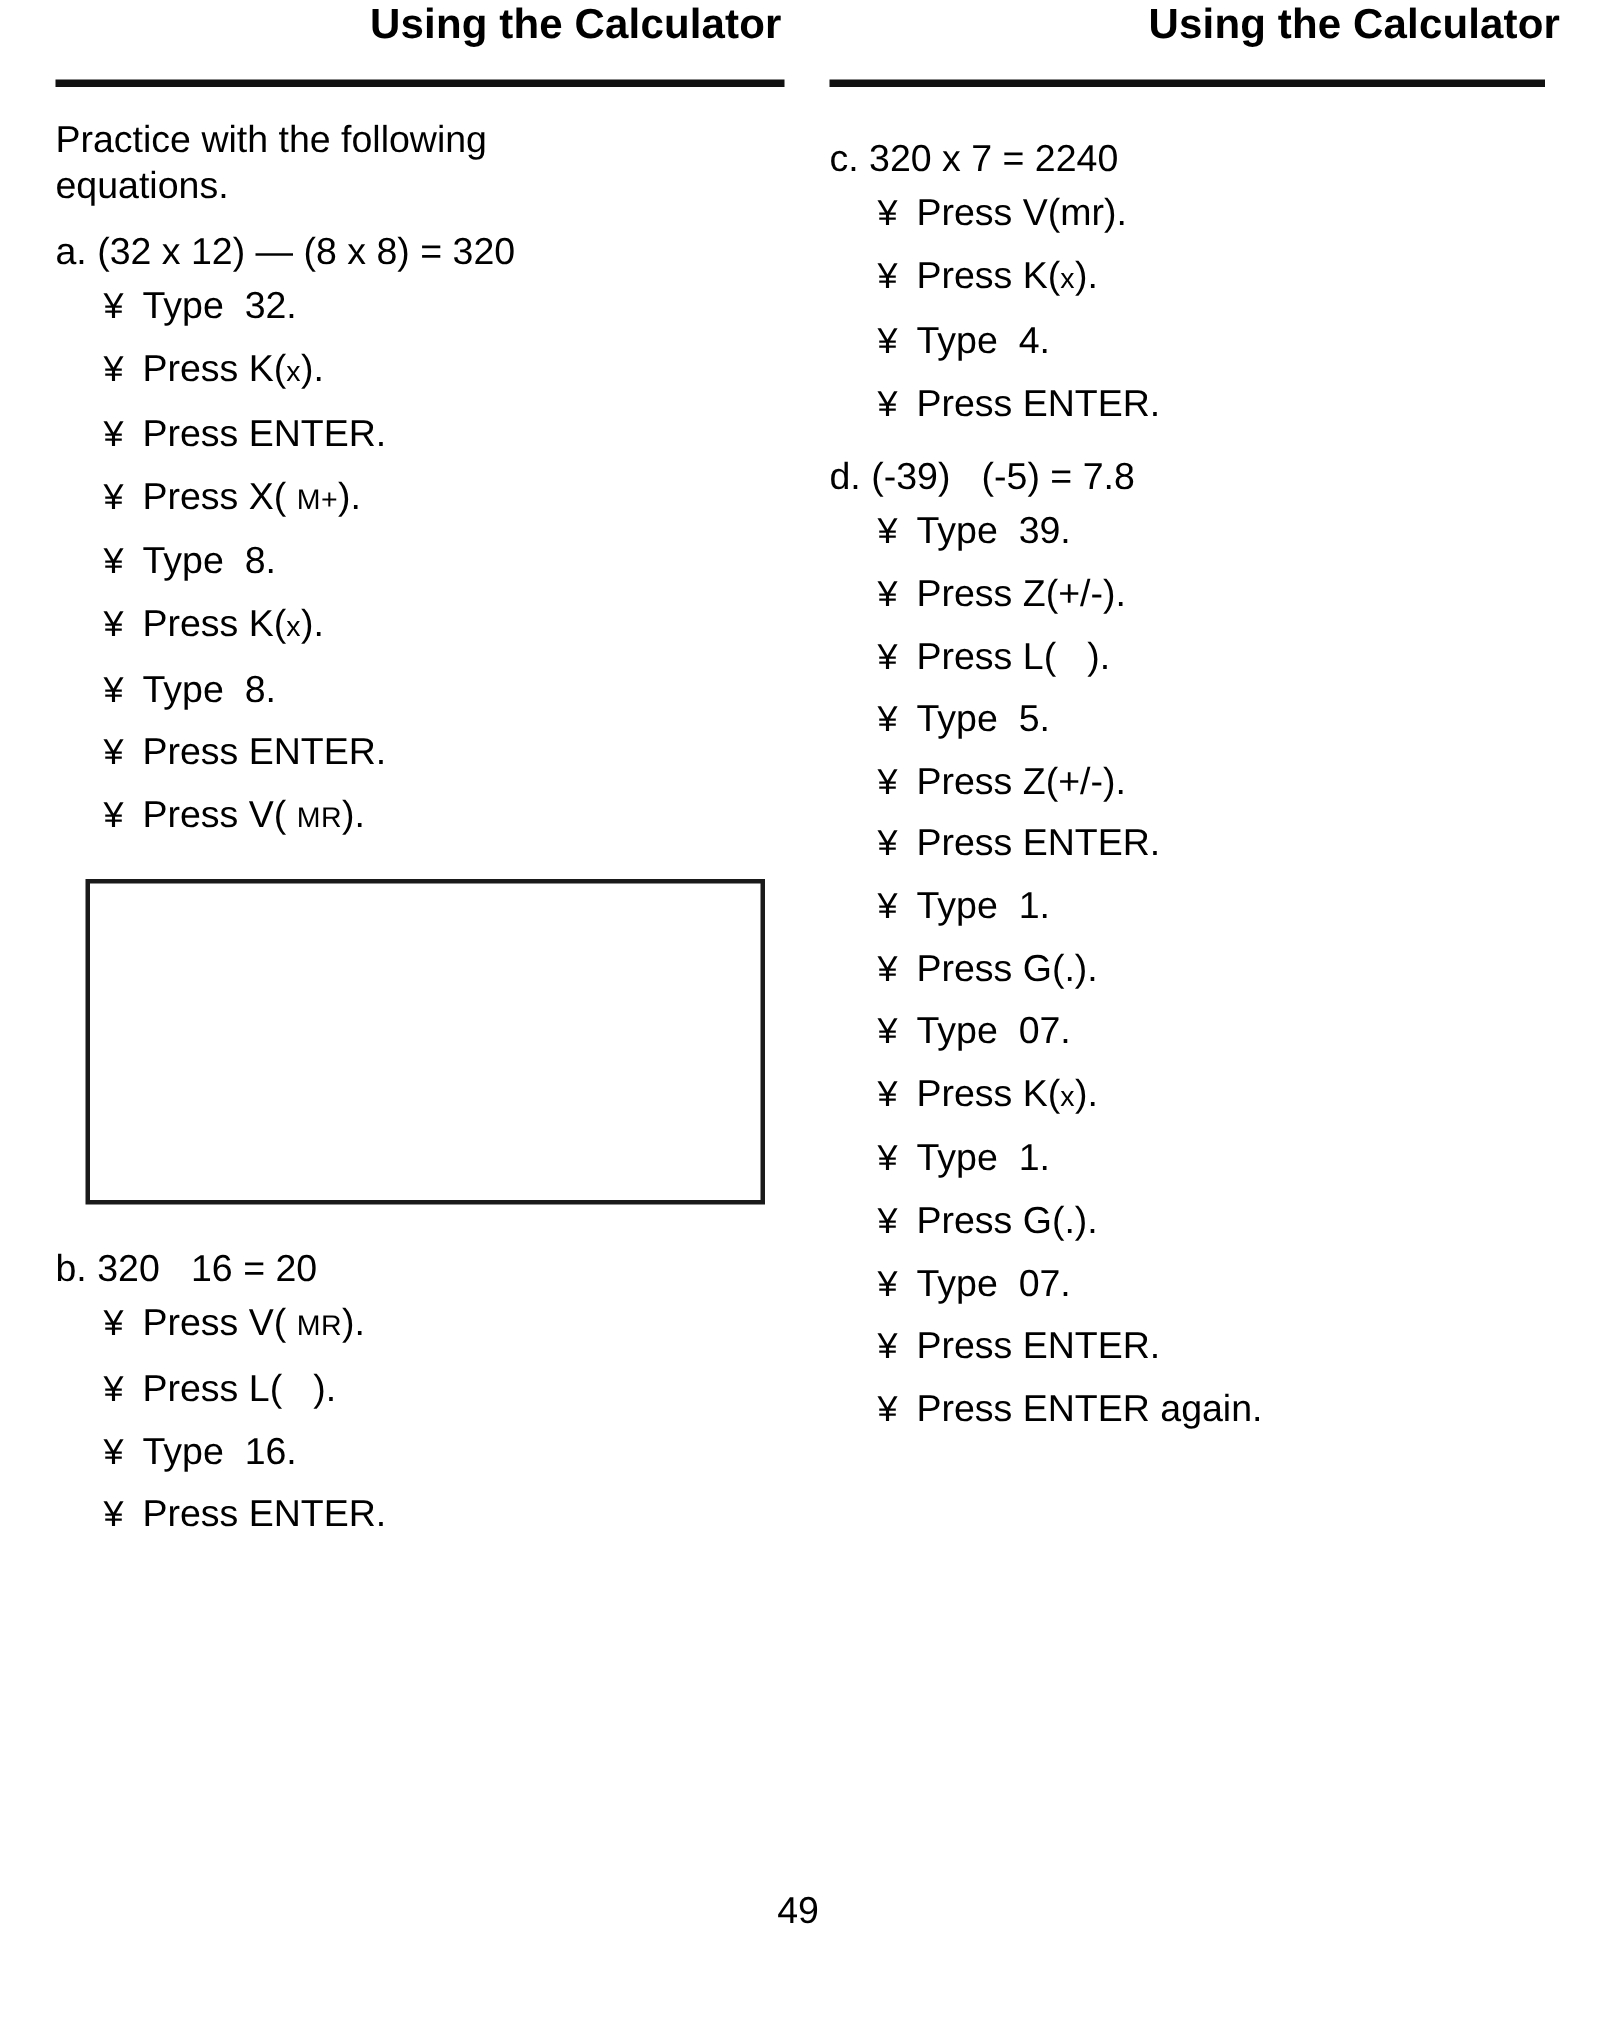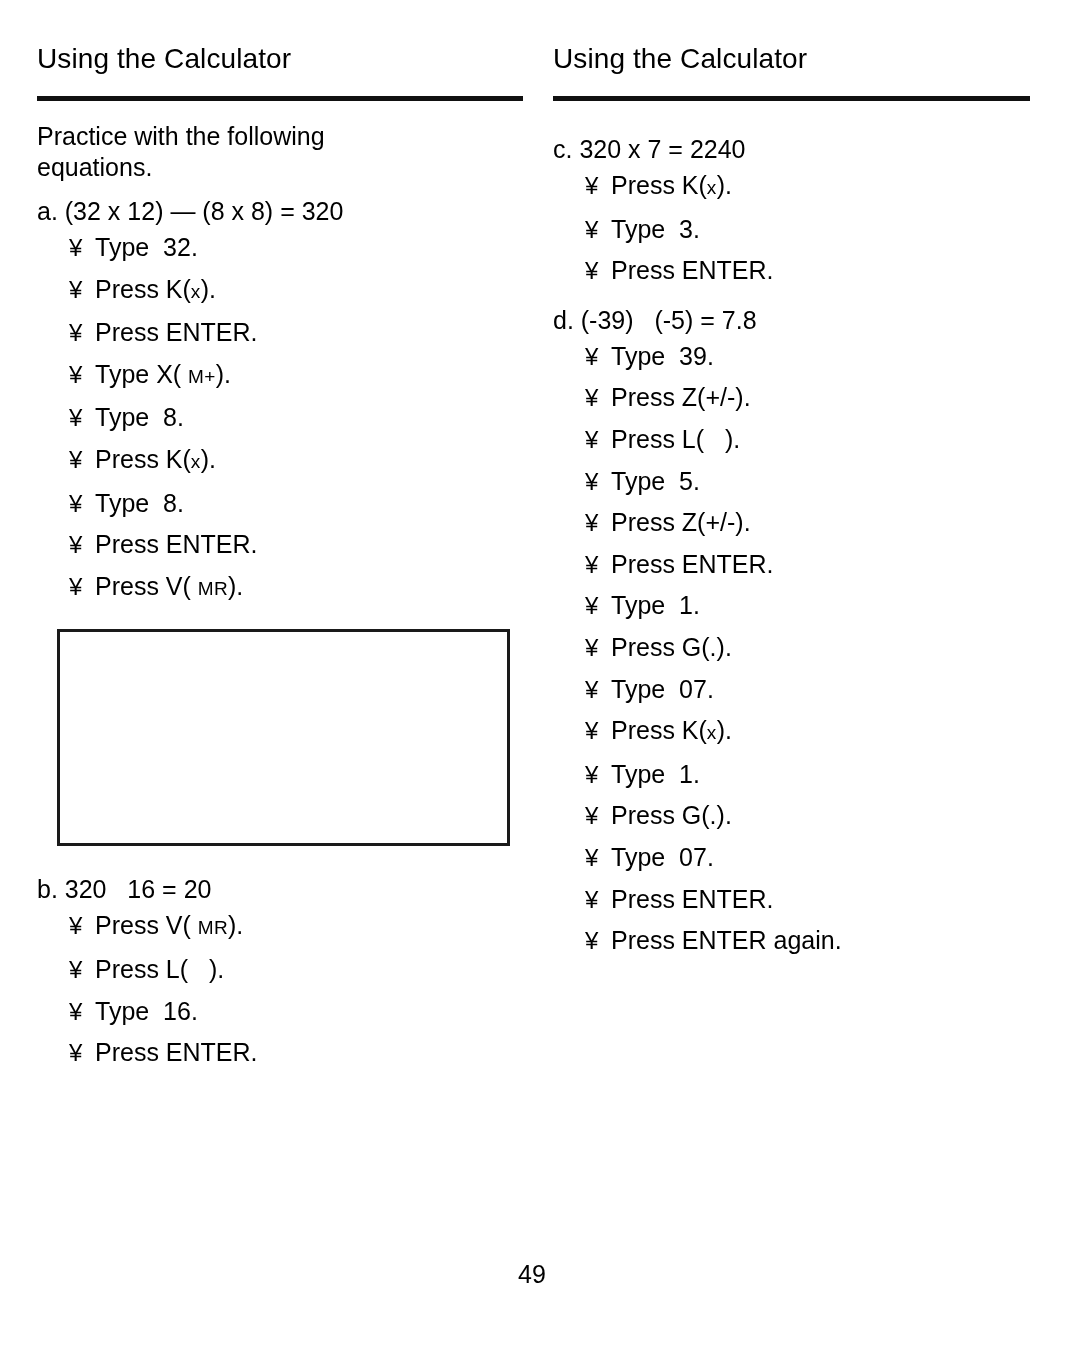--- a/index.html
+++ b/index.html
@@ -40,26 +40,25 @@
     padding-left: 37px;
     padding-right: 6px;
   }
   .column.right {
     width: 553px;
     padding-left: 26px;
     padding-right: 40px;
   }
 
   .col-heading {
-    text-align: left;
+    text-align: right;
     font-size: 28px;
     line-height: 32px;
-    font-weight: normal;
-    margin: 0;
-    padding-top: 43px;
+    font-weight: bold;
+    margin: 0;
     letter-spacing: 0.1px;
   }
 
   .rule {
     height: 0;
     border: none;
     border-top: 5px solid #111111;
     margin: 0;
     padding: 0;
   }
@@ -154,21 +153,21 @@
 
       <div class="body-block">
         <p class="para">Practice with the following equations.</p>
 
         <div id="left-items">
             <div class="eq-line">a. (32 x 12) — (8 x 8) = 320</div>
             <div class="bullets">
               <div class="bullet"><span class="mark">¥</span><span>Type  32.</span></div>
               <div class="bullet"><span class="mark">¥</span><span>Press K(</span><span class="sc">x</span><span>).</span></div>
               <div class="bullet"><span class="mark">¥</span><span>Press ENTER.</span></div>
-              <div class="bullet"><span class="mark">¥</span><span>Type X( </span><span class="sc">M+</span><span>).</span></div>
+              <div class="bullet"><span class="mark">¥</span><span>Press X( </span><span class="sc">M+</span><span>).</span></div>
               <div class="bullet"><span class="mark">¥</span><span>Type  8.</span></div>
               <div class="bullet"><span class="mark">¥</span><span>Press K(</span><span class="sc">x</span><span>).</span></div>
               <div class="bullet"><span class="mark">¥</span><span>Type  8.</span></div>
               <div class="bullet"><span class="mark">¥</span><span>Press ENTER.</span></div>
               <div class="bullet"><span class="mark">¥</span><span>Press V( </span><span class="sc">MR</span><span>).</span></div>
             </div>
             <div class="answer-box"></div>
             <div class="after-box"></div>
             <div class="eq-line">b. 320   16 = 20</div>
             <div class="bullets">
@@ -182,22 +181,23 @@
     </div>
 
     <div class="column right">
       <div class="col-heading">Using the Calculator</div>
       <hr class="rule">
 
       <div class="body-block">
         <div id="right-items">
             <div class="eq-line">c. 320 x 7 = 2240</div>
             <div class="bullets">
-              <div class="bullet"><span class="mark">¥</span><span>Press K(</span><span class="sc">x</span><span>).</span></div>
-              <div class="bullet"><span class="mark">¥</span><span>Type  3.</span></div>
+              <div class="bullet"><span class="mark">¥</span><span>Press V(mr).</span></div>
+              <div class="bullet"><span class="mark">¥</span><span>Press K(</span><span class="sc">x</span><span>).</span></div>
+              <div class="bullet"><span class="mark">¥</span><span>Type  4.</span></div>
               <div class="bullet"><span class="mark">¥</span><span>Press ENTER.</span></div>
             </div>
             <div class="eq-line">d. (-39)   (-5) = 7.8</div>
             <div class="bullets">
               <div class="bullet"><span class="mark">¥</span><span>Type  39.</span></div>
               <div class="bullet"><span class="mark">¥</span><span>Press Z(+/-).</span></div>
               <div class="bullet"><span class="mark">¥</span><span>Press L(   ).</span></div>
               <div class="bullet"><span class="mark">¥</span><span>Type  5.</span></div>
               <div class="bullet"><span class="mark">¥</span><span>Press Z(+/-).</span></div>
               <div class="bullet"><span class="mark">¥</span><span>Press ENTER.</span></div>

